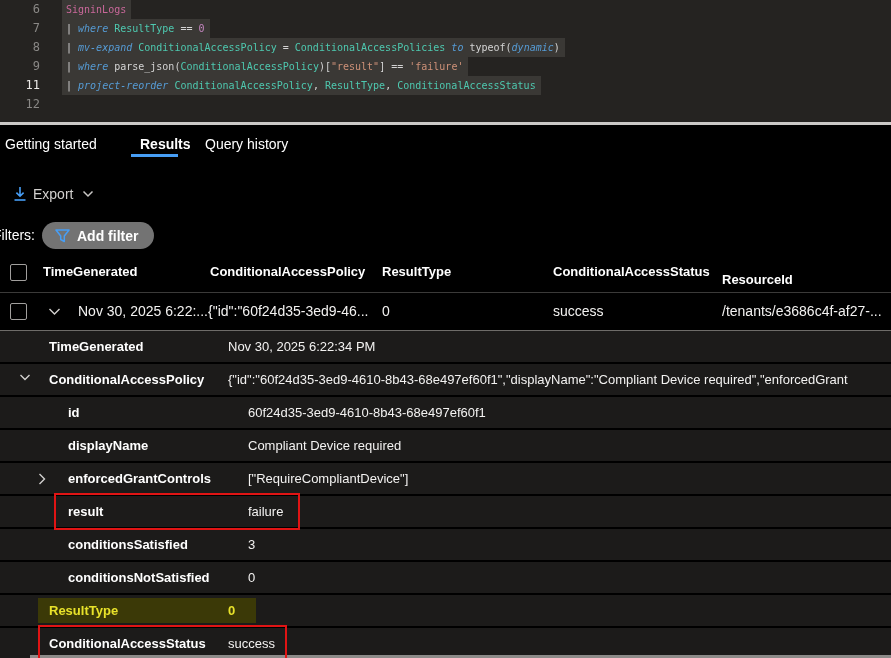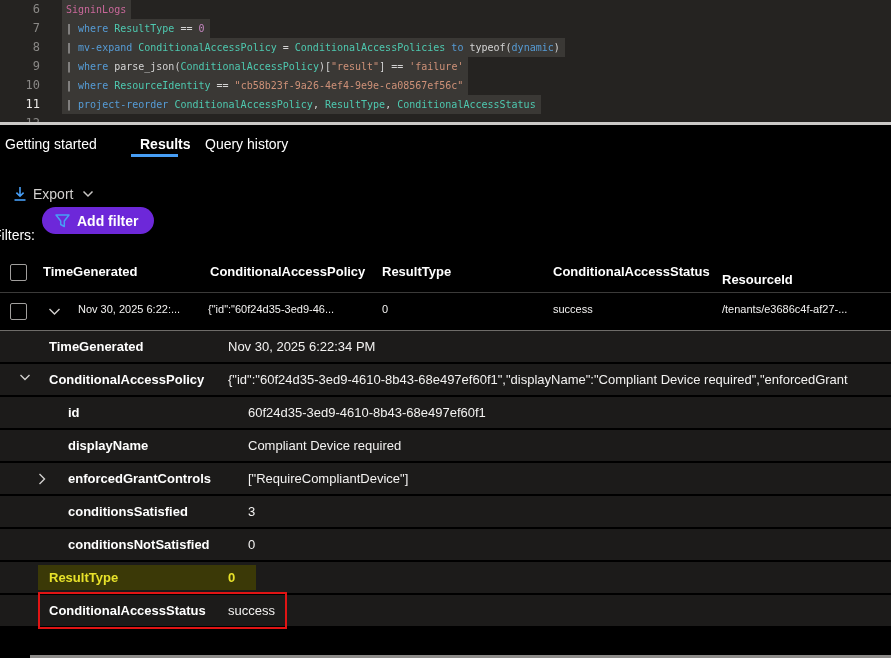--- a/index.html
+++ b/index.html
@@ -7,21 +7,21 @@
           font-family:"Liberation Sans",sans-serif;color:#fff;}
 
   
   .editor{position:absolute;top:0;left:0;width:891px;height:123px;background:#252321;}
   .code-line{position:relative;height:19px;}
   .ln{position:absolute;left:0;top:0;width:40px;height:19px;line-height:19px;text-align:right;
       color:#8a8886;font-family:"DejaVu Sans Mono",monospace;font-size:12px;}
   .ln.active{color:#eceae8;}
   .code-box{position:absolute;left:62px;top:0;height:19px;line-height:19px;background:#3a3835;
             padding:0 5px 0 4px;font-family:"DejaVu Sans Mono",monospace;font-size:10px;white-space:pre;}
-  .tok-kw{color:#569cd6;}
+  .tok-kw{color:#569cd6;font-style:italic;}
   .tok-col{color:#4ec9b0;}
   .tok-str{color:#ce9178;}
   .tok-num{color:#c586c0;}
   .tok-tbl{color:#c9689a;}
   .tok-op,.tok-fn{color:#d4d4d4;}
 
   
   .splitter{position:absolute;top:122px;left:0;width:891px;height:3px;background:#cbc9c7;cursor:row-resize;}
 
   
@@ -36,32 +36,32 @@
   .toolbar{position:absolute;top:160px;left:0;width:891px;height:42px;display:flex;align-items:flex-end;}
   .tb-item{display:flex;align-items:center;cursor:pointer;}
   .tb-export{margin-left:13px;}
   .tb-export-label{margin-left:6px;font-size:14px;color:#d2d0ce;}
   .tb-chevron{margin-left:9px;}
   .tb-showempty{margin-left:23px;}
   .tb-showempty-label{margin-left:8px;font-size:14px;color:#fff;}
 
   
   .filters-label{position:absolute;left:-7px;top:227px;font-size:14px;color:#fff;}
-  .add-filter{position:absolute;left:42px;top:207px;height:27px;border-radius:14px;background:#6d28d9;
+  .add-filter{position:absolute;left:42px;top:222px;height:27px;border-radius:14px;background:#737373;
               display:flex;align-items:center;padding:0 16px 0 13px;cursor:pointer;}
   .add-filter-label{margin-left:7px;font-size:14px;font-weight:600;color:#fff;}
 
   
   .checkbox{position:absolute;width:15px;height:15px;border:1px solid #a19f9d;border-radius:2px;background:transparent;cursor:pointer;}
   .grid-header{position:absolute;top:255px;left:0;width:891px;height:37px;border-bottom:1px solid #3b3a39;}
   .hdr-cell{position:absolute;top:9px;font-size:13px;font-weight:700;color:#fff;white-space:nowrap;cursor:pointer;}
   .hc0{left:43px;}.hc1{left:210px;}.hc2{left:382px;}.hc3{left:553px;}.hc4{left:722px;margin-top:8px;}
 
   .grid-row{position:absolute;top:293px;left:0;width:891px;height:37px;border-bottom:1px solid #6e6c69;cursor:pointer;}
-  .row-cell{position:absolute;top:10px;font-size:11px;color:#f3f2f1;white-space:nowrap;}
+  .row-cell{position:absolute;top:10px;font-size:14px;color:#f3f2f1;white-space:nowrap;}
   .rc0{left:78px;}.rc1{left:208px;}.rc2{left:382px;}.rc3{left:553px;}.rc4{left:722px;}
   .row-chevron{position:absolute;left:48px;top:15px;cursor:pointer;}
 
   
   .details{position:absolute;top:331px;left:0;width:891px;}
   .d-row{position:relative;width:891px;height:31px;margin-bottom:2px;background:#1c1b1a;}
   .d-key{position:absolute;top:0;height:31px;line-height:31px;font-size:13px;font-weight:700;color:#fff;white-space:nowrap;}
   .d-val{position:absolute;top:0;height:46px;line-height:31px;font-size:13px;color:#f3f2f1;white-space:nowrap;}
   .lvl0 .d-key{left:49px;} .lvl0 .d-val{left:228px;}
   .lvl1 .d-key{left:68px;} .lvl1 .d-val{left:248px;}
@@ -96,24 +96,20 @@
         </div>
         <div class="code-line">
           <span class="ln">8</span>
           <span class="code-box"><span class="tok-op">| </span><span class="tok-kw">mv-expand</span><span class="tok-op"> </span><span class="tok-col">ConditionalAccessPolicy</span><span class="tok-op"> = </span><span class="tok-col">ConditionalAccessPolicies</span><span class="tok-op"> </span><span class="tok-kw">to</span><span class="tok-op"> </span><span class="tok-fn">typeof</span><span class="tok-op">(</span><span class="tok-kw">dynamic</span><span class="tok-op">)</span></span>
         </div>
         <div class="code-line">
           <span class="ln">9</span>
           <span class="code-box"><span class="tok-op">| </span><span class="tok-kw">where</span><span class="tok-op"> </span><span class="tok-fn">parse_json</span><span class="tok-op">(</span><span class="tok-col">ConditionalAccessPolicy</span><span class="tok-op">)[</span><span class="tok-str">"result"</span><span class="tok-op">] == </span><span class="tok-str">'failure'</span></span>
         </div>
         <div class="code-line">
-          <span class="ln">10</span>
-          <span class="code-box"><span class="tok-op">| </span><span class="tok-kw">where</span><span class="tok-op"> </span><span class="tok-col">ResourceIdentity</span><span class="tok-op"> == </span><span class="tok-str">"cb58b23f-9a26-4ef4-9e9e-ca08567ef56c"</span></span>
-        </div>
-        <div class="code-line">
           <span class="ln active">11</span>
           <span class="code-box"><span class="tok-op">| </span><span class="tok-kw">project-reorder</span><span class="tok-op"> </span><span class="tok-col">ConditionalAccessPolicy</span><span class="tok-op">, </span><span class="tok-col">ResultType</span><span class="tok-op">, </span><span class="tok-col">ConditionalAccessStatus</span></span>
         </div>
         <div class="code-line">
           <span class="ln">12</span>
         </div>
       </div>
   </div>
 
   <div class="splitter"></div>
@@ -200,20 +196,25 @@
       <div class="d-row lvl1">
         <span class="d-chevron">
           <svg width="8" height="12" viewBox="0 0 8 12">
             <path d="M1.5 1 L6.5 6 L1.5 11" stroke="#d2d0ce" stroke-width="1.4" fill="none"></path>
           </svg>
         </span>
         <span class="d-key">enforcedGrantControls</span>
         <span class="d-val">["RequireCompliantDevice"]</span>
       </div>
       <div class="d-row lvl1">
+        <span class="d-key">result</span>
+        <span class="d-val">failure</span>
+        <div class="redbox redbox-l1"></div>
+      </div>
+      <div class="d-row lvl1">
         <span class="d-key">conditionsSatisfied</span>
         <span class="d-val">3</span>
       </div>
       <div class="d-row lvl1">
         <span class="d-key">conditionsNotSatisfied</span>
         <span class="d-val">0</span>
       </div>
       <div class="d-row lvl0 hl-yellow">
         <span class="yellow-band"></span>
         <span class="d-key">ResultType</span>

